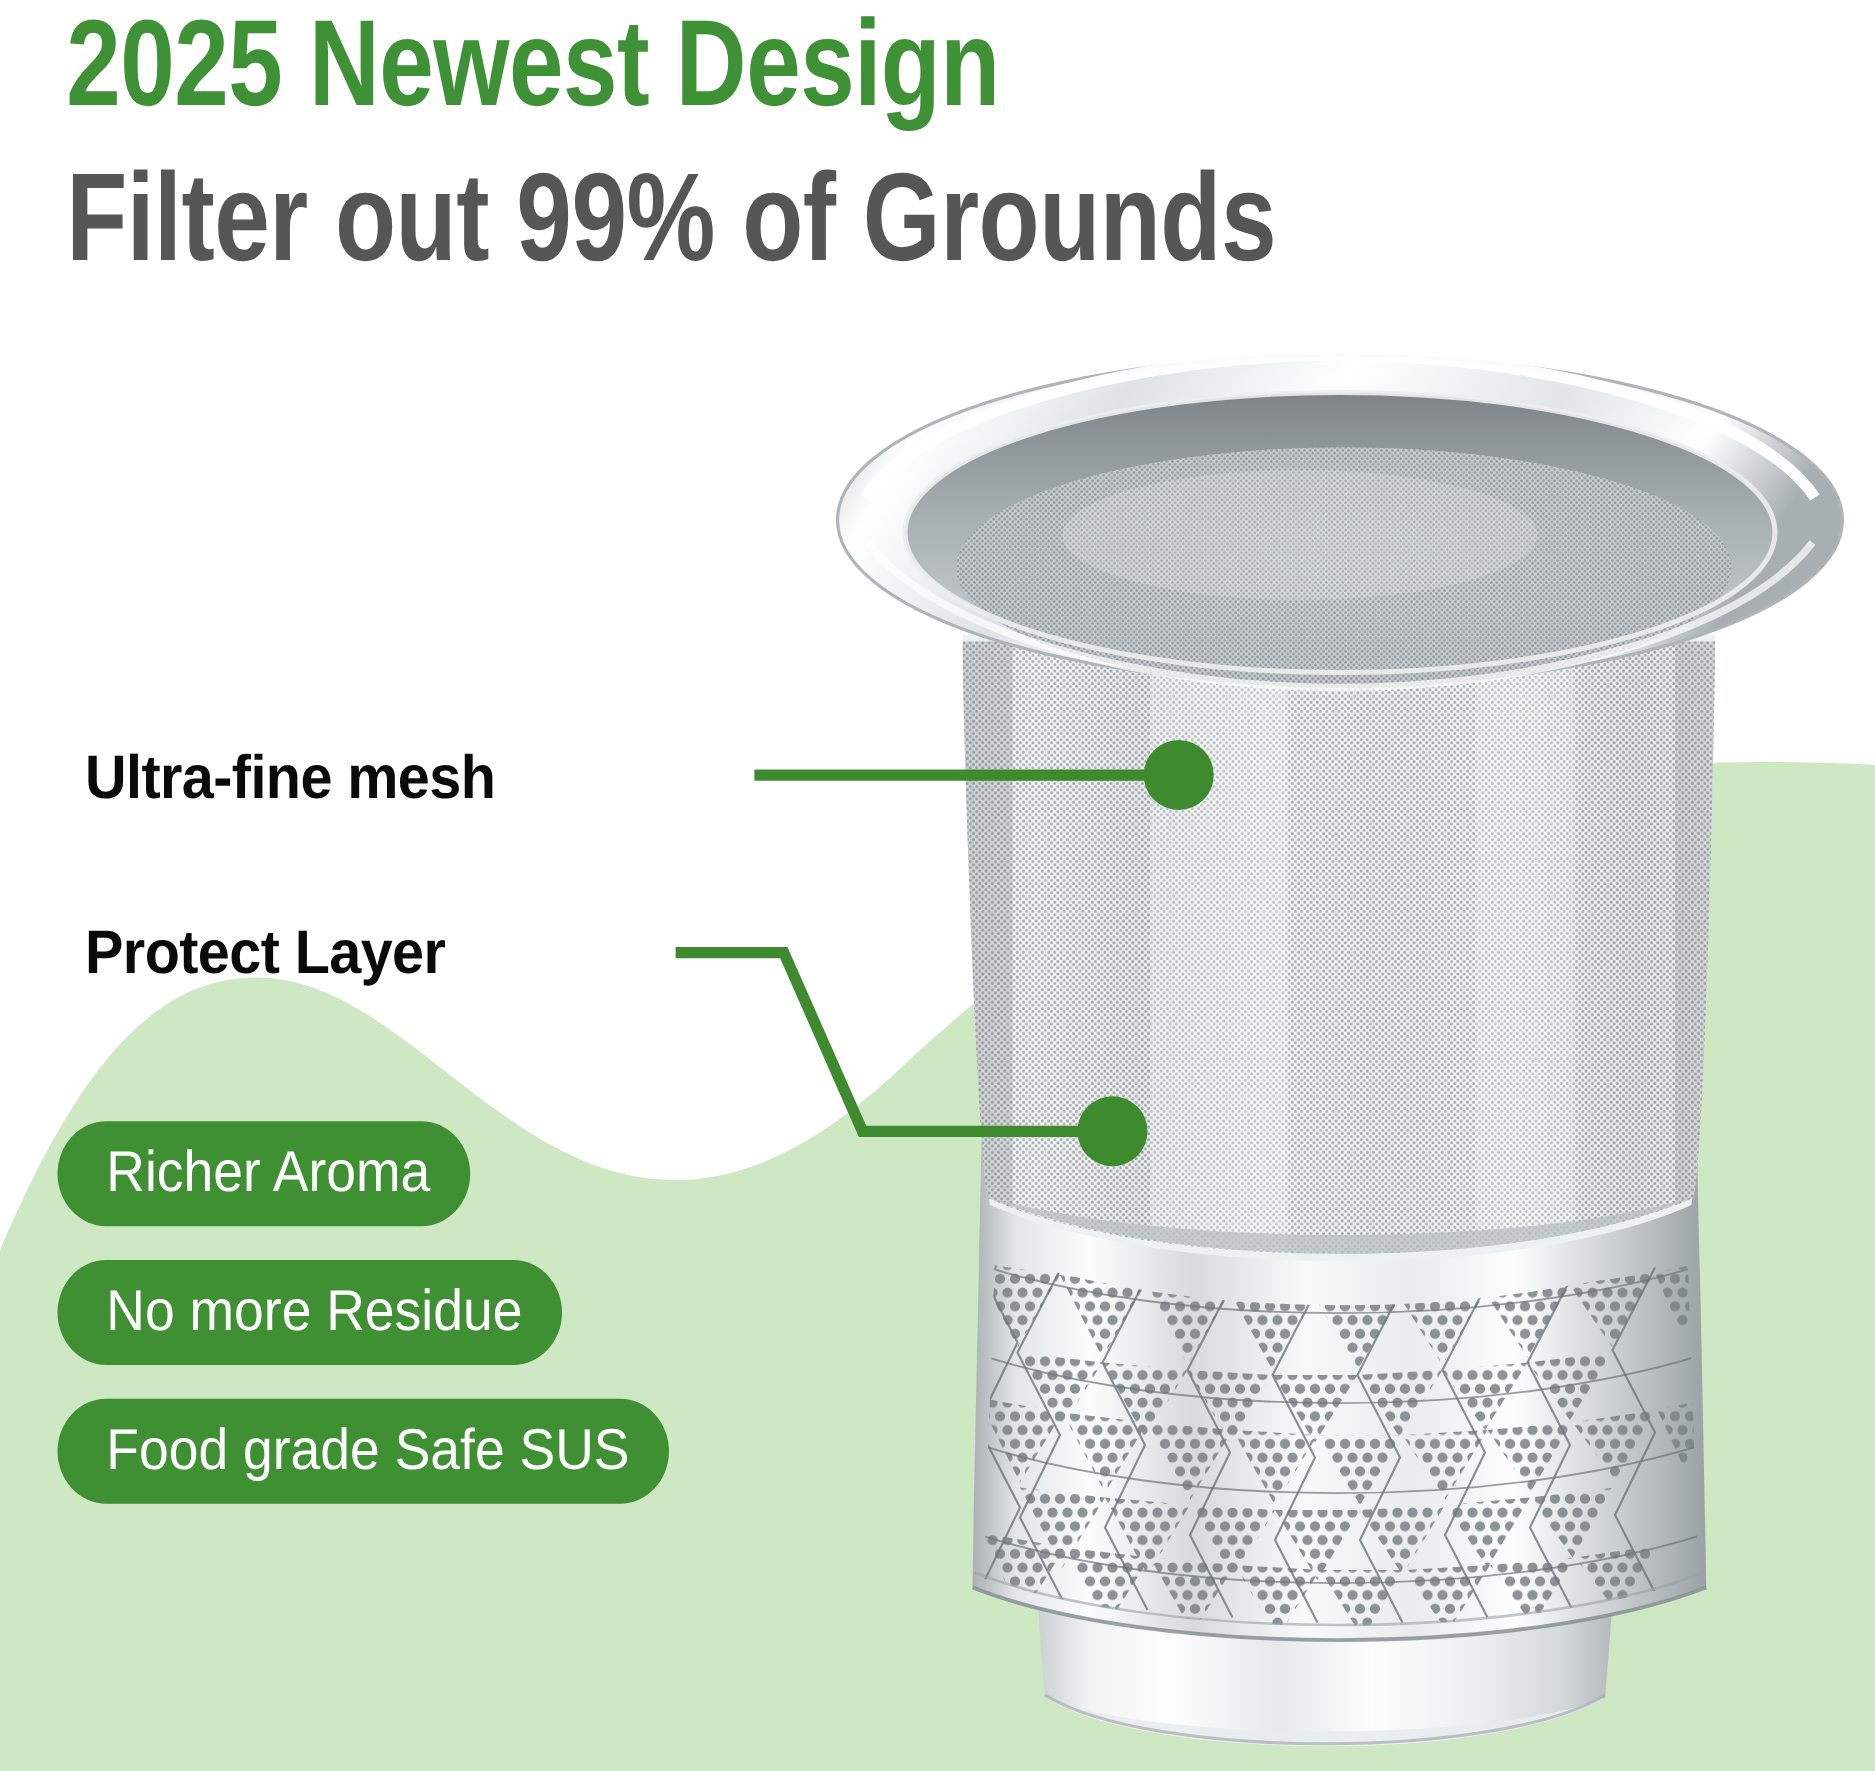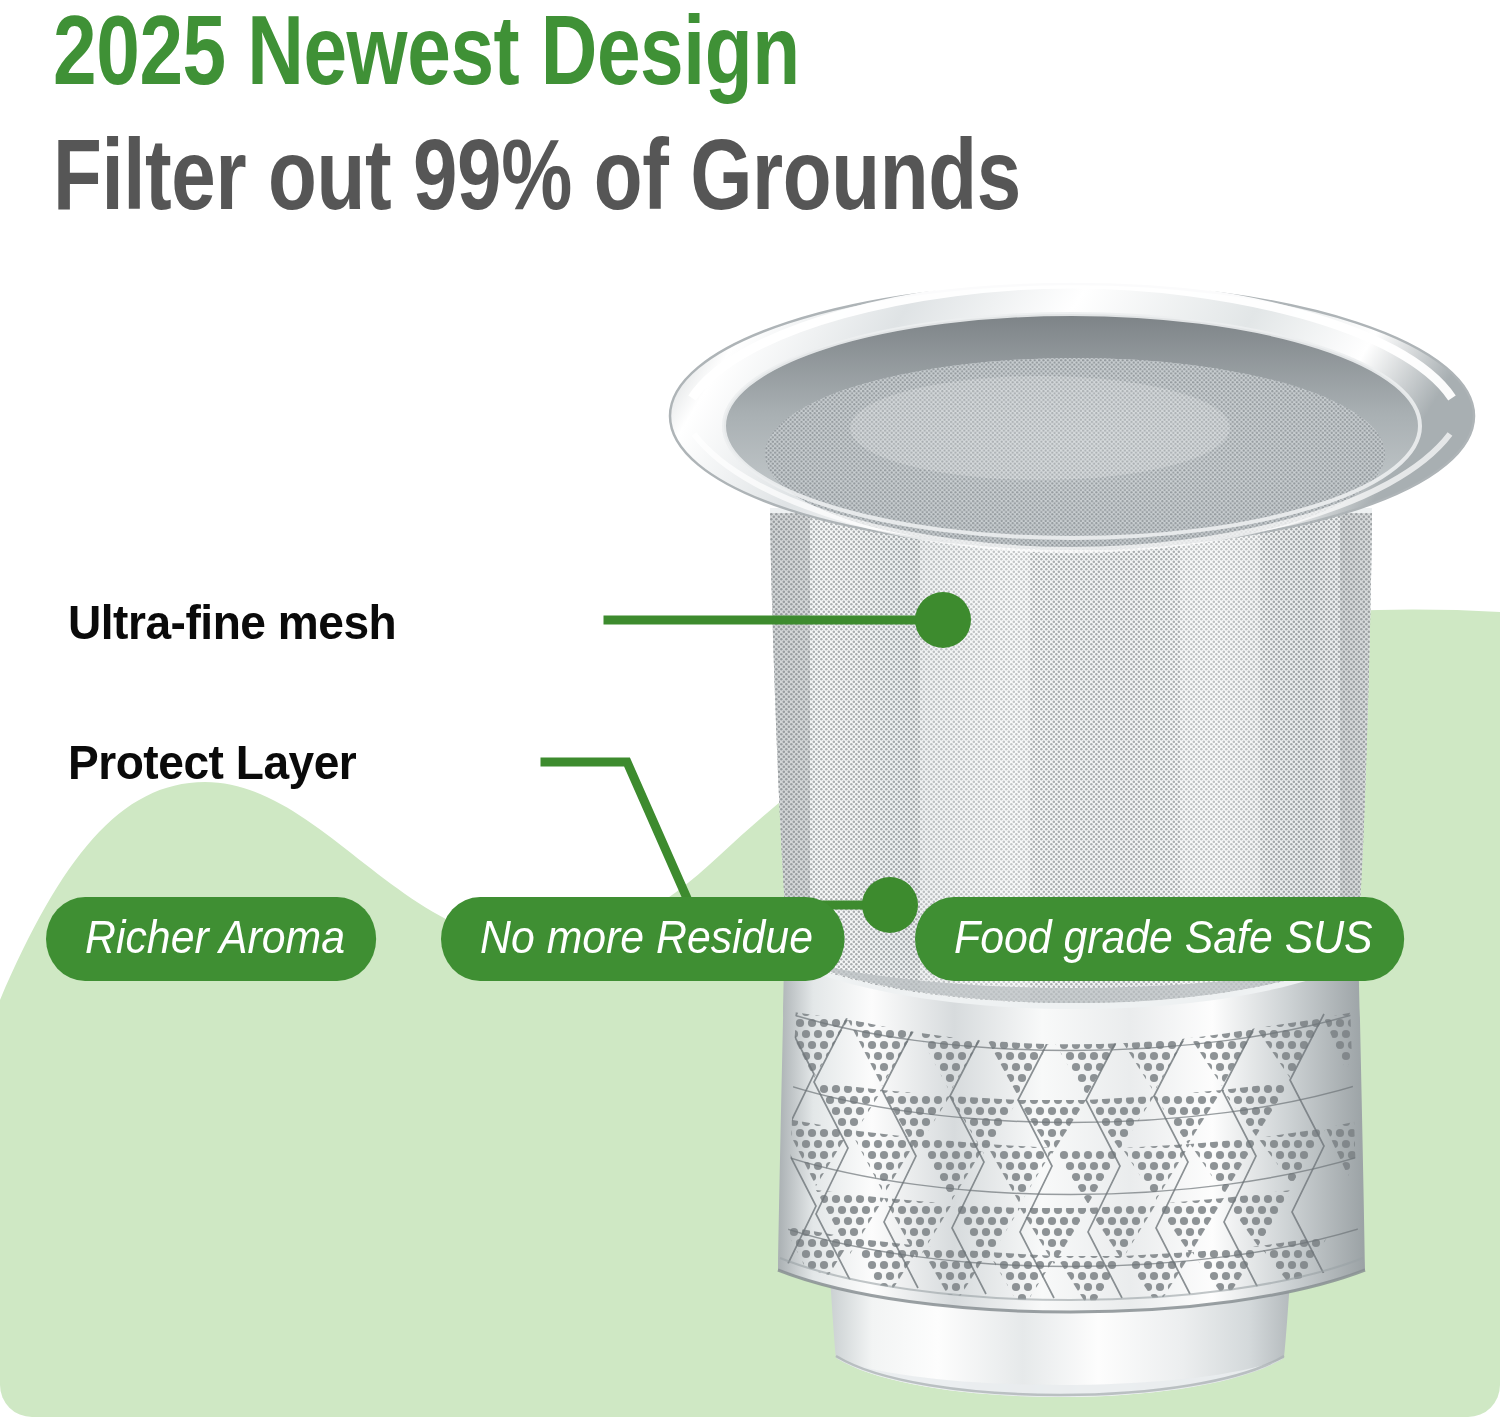--- a/index.html
+++ b/index.html
@@ -1,19 +1,19 @@
 <!DOCTYPE html>
 <html><head>
 <meta charset="utf-8">
 <style>
   html,body{margin:0;padding:0;background:#fff;}
   body{width:1500px;height:1417px;overflow:hidden;
        font-family:"Liberation Sans","DejaVu Sans",sans-serif;}
 
-  #stage{position:relative;width:1500px;height:1417px;background:#ffffff;overflow:hidden;border-radius:32px;}
+  #stage{position:relative;width:1500px;height:1417px;background:#ffffff;overflow:hidden;}
 
   
   #bg-blob{position:absolute;left:0;top:0;width:1500px;height:1417px;}
 
   
   .headline{position:absolute;left:53px;white-space:nowrap;
             font-weight:700;letter-spacing:-0.5px;
             font-family:"Liberation Sans Narrow","Liberation Sans",sans-serif;
             transform:scaleX(0.80);transform-origin:left center;}
   #headline-line1{top:-4px;font-size:98px;line-height:108px;color:#3f9136;}
@@ -29,21 +29,21 @@
                  transform:scaleX(0.94);transform-origin:left center;}
   #callout-label-mesh{left:68px;top:594px;}
   #callout-label-protect{left:68px;top:734px;}
 
   
   #leaders{position:absolute;left:0;top:0;width:1500px;height:1417px;
            pointer-events:none;}
 
   
   #pill-stack{position:absolute;left:46px;top:897px;
-              display:flex;flex-direction:row;gap:40px;align-items:flex-start;font-style:italic;}
+              display:flex;flex-direction:column;gap:27px;align-items:flex-start;}
   .pill{background:#3f8f33;color:#ffffff;border-radius:999px;
         padding:13px 34px 17px 42px;
         font-size:46px;line-height:54px;font-weight:400;white-space:nowrap;
         font-family:"Liberation Sans Narrow","Liberation Sans",sans-serif;
         transform:scaleX(0.93);transform-origin:left center;}
 </style>
 </head>
 <body>
 
 <div id="stage">

